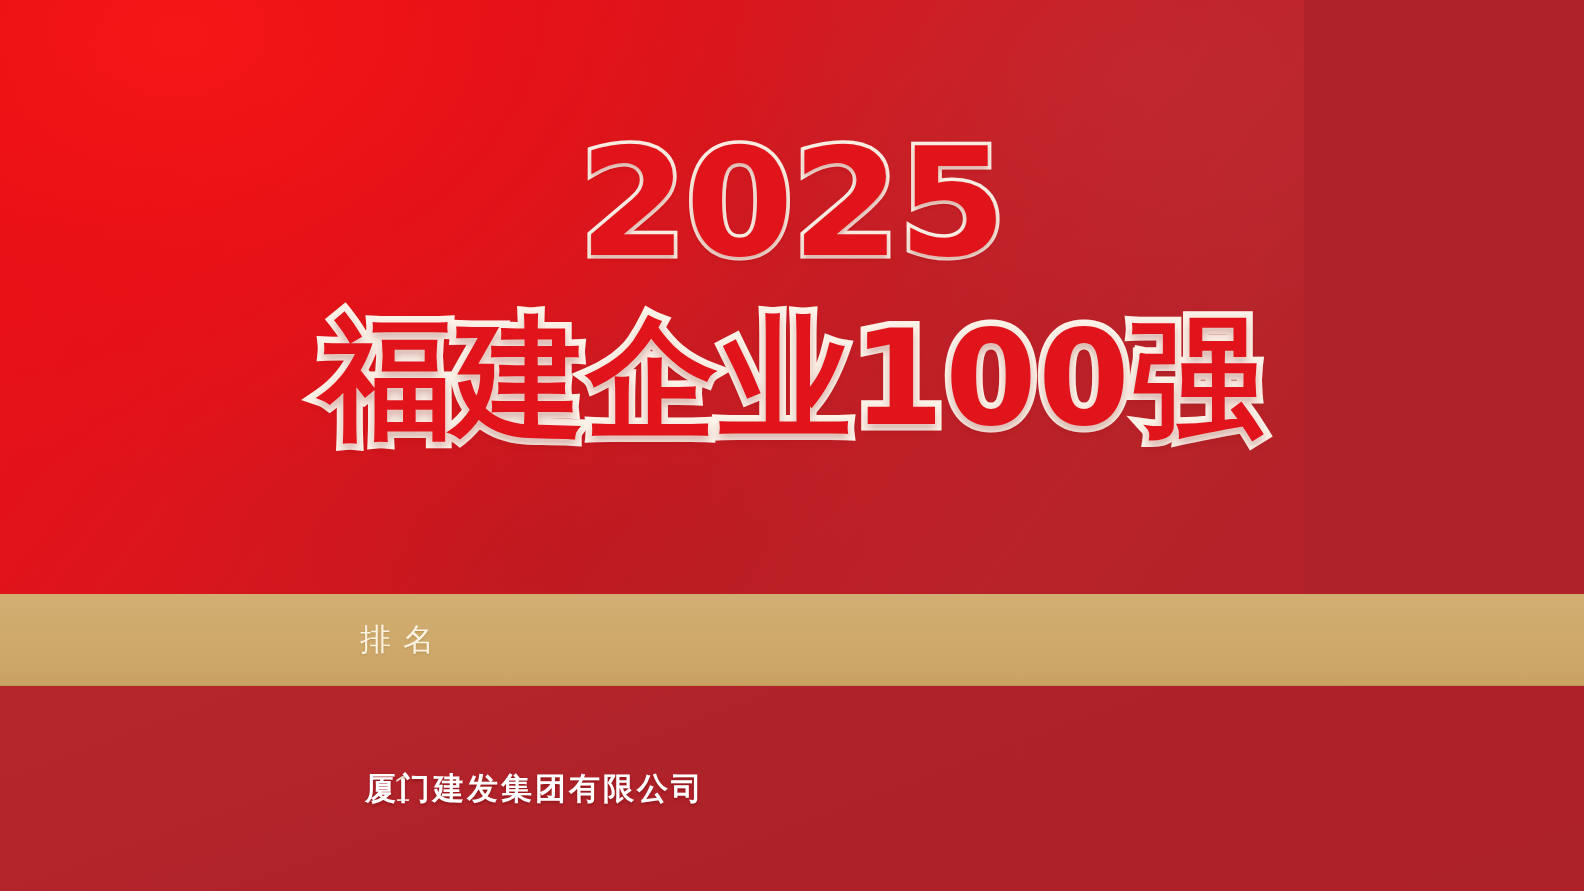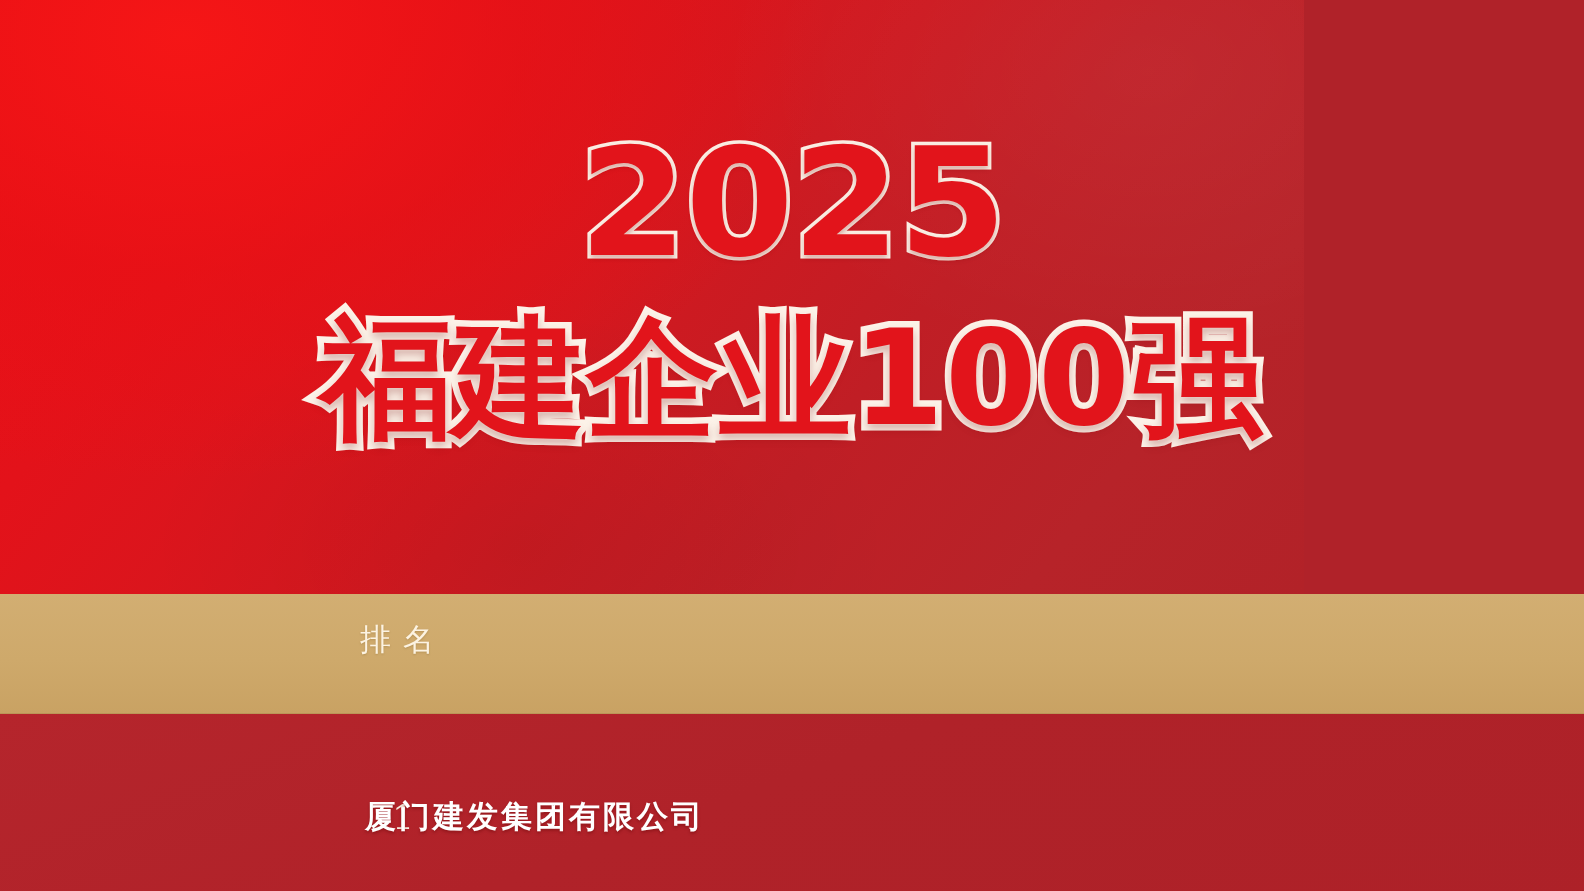--- a/index.html
+++ b/index.html
@@ -106,21 +106,21 @@
   .table {
     position: absolute;
     left: 0;
     top: 594px;
     width: 1584px;
     height: 297px;
   }
 
   .thead {
     position: relative;
-    height: 120px;
+    height: 92px;
     background: linear-gradient(180deg, #D2AE72 0%, #CEA96B 55%, #C9A263 100%);
     box-shadow: inset 0 -1px 0 rgba(150,110,50,0.25);
   }
 
   .tbody {
     position: relative;
     height: 205px;
     background: linear-gradient(160deg, #B5252C 0%, #B02229 45%, #AD2128 100%);
   }
 

